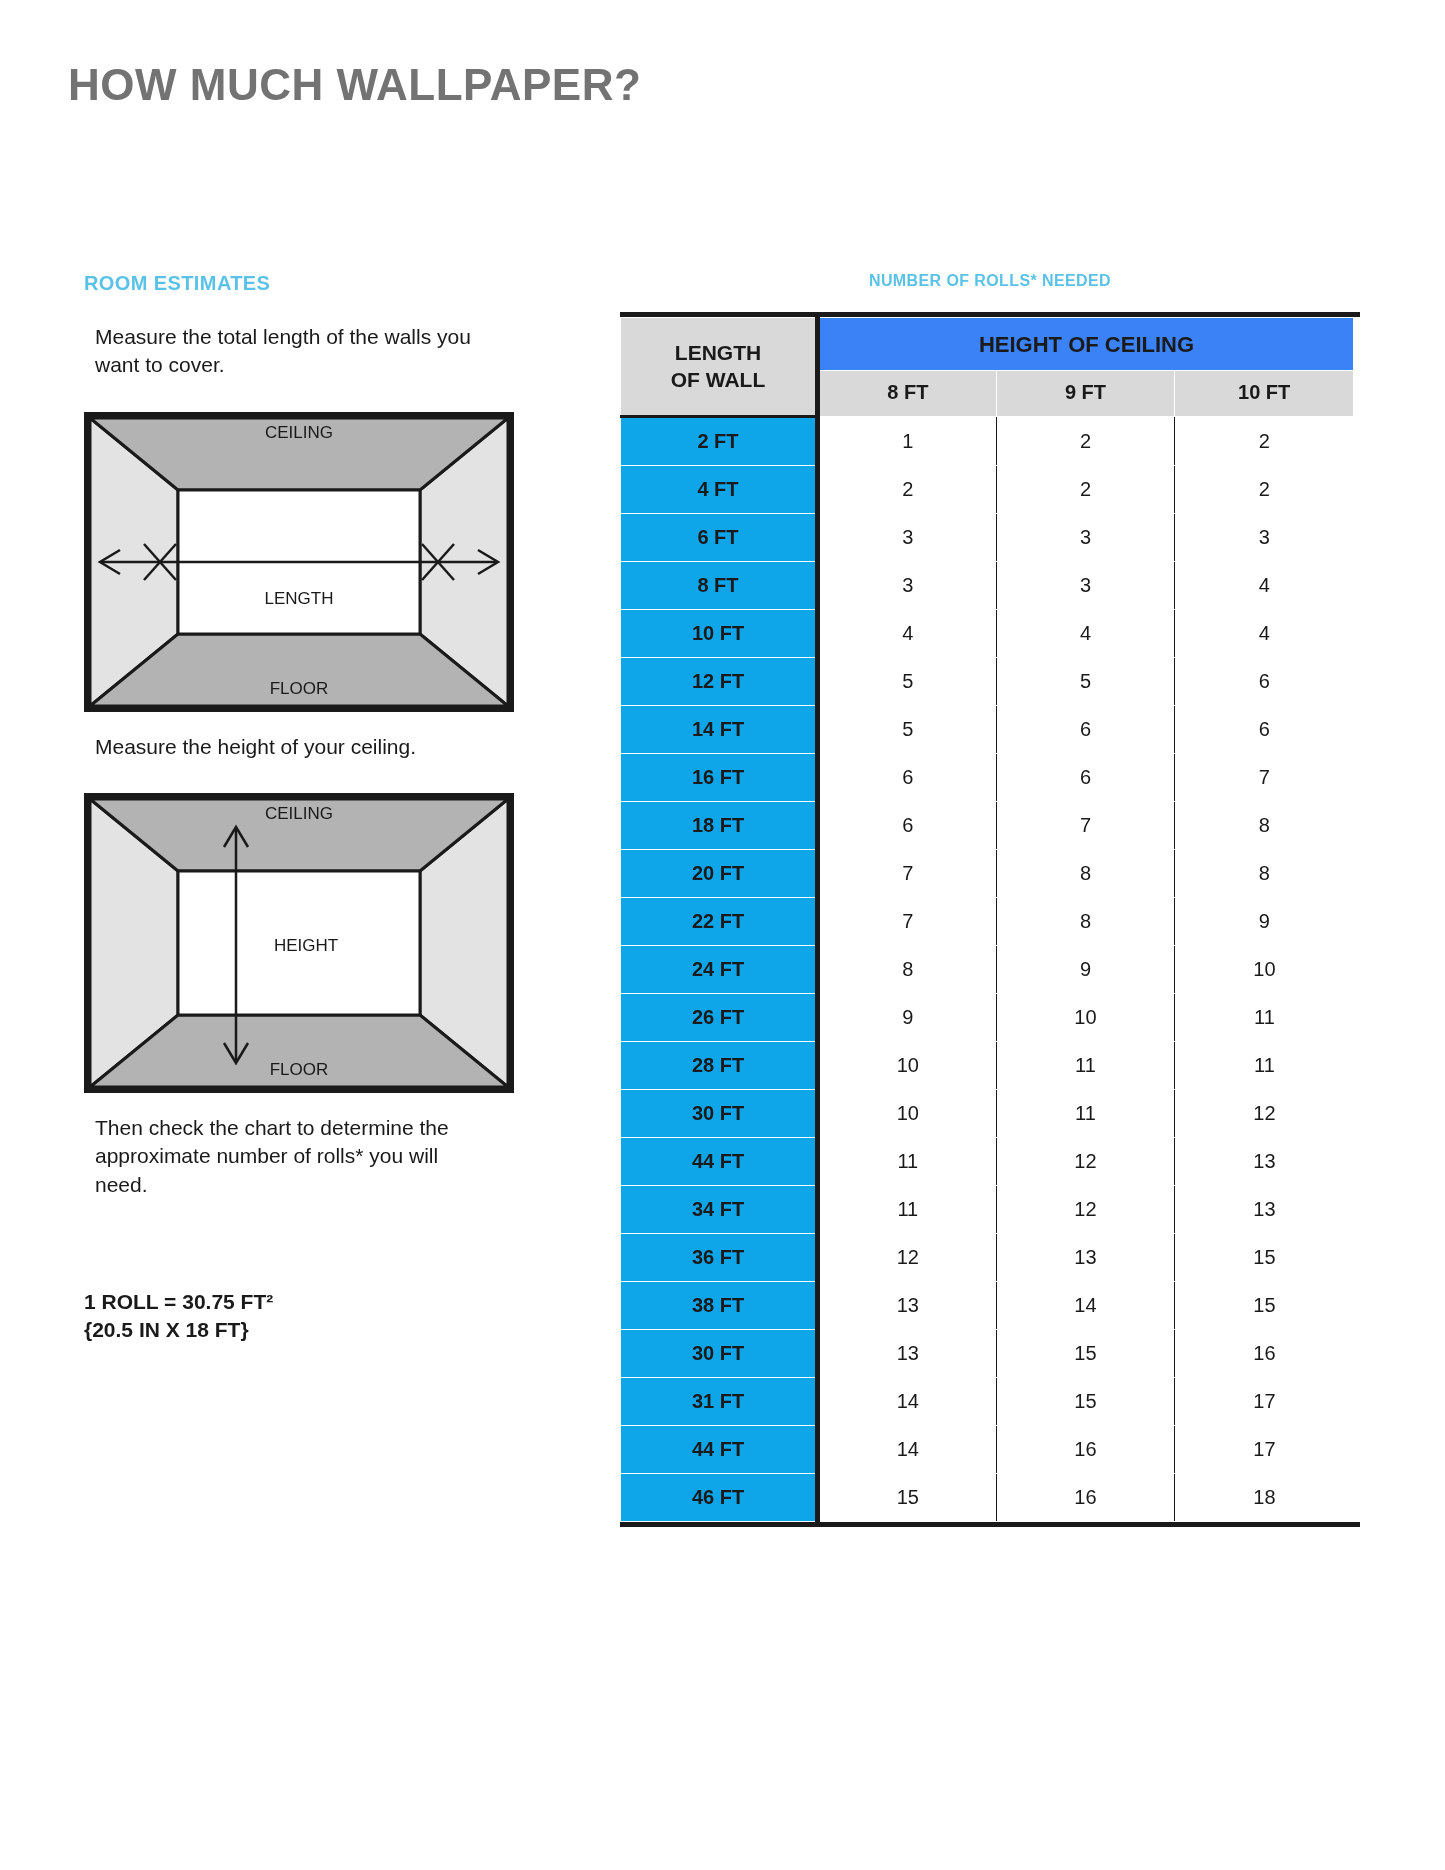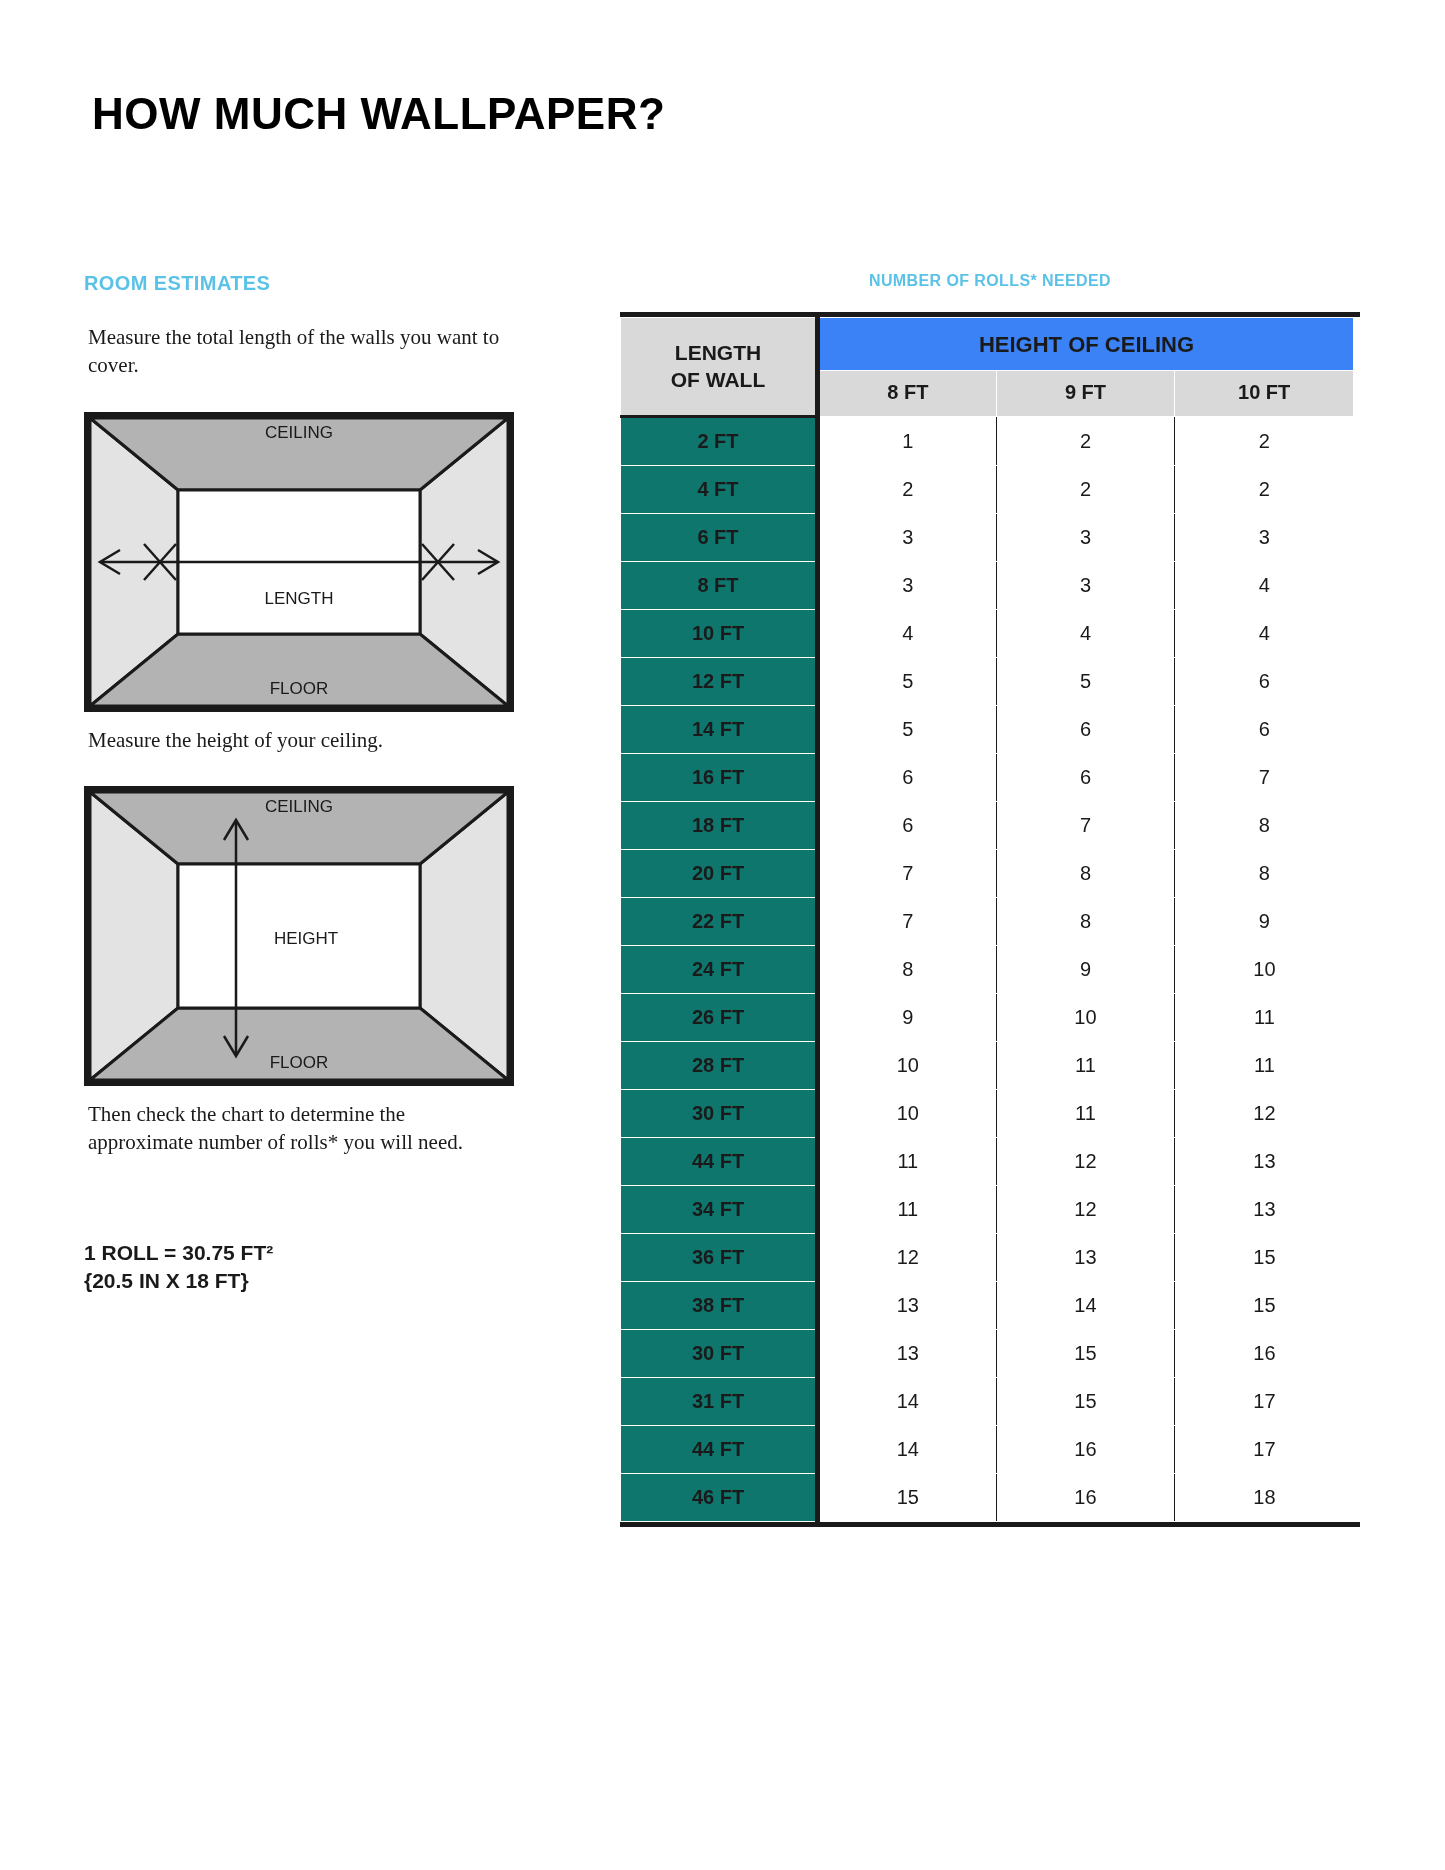--- a/index.html
+++ b/index.html
@@ -12,49 +12,47 @@
     height: 1870px;
     position: relative;
     font-family: "Liberation Sans", sans-serif;
     color: #1a1a1a;
     overflow: hidden;
   }
 
   
   .page-title {
     position: absolute;
-    left: 92px;
+    left: 68px;
     top: 60px;
     font-size: 44px;
     font-weight: bold;
     letter-spacing: 0.5px;
-    color: #000000;
-    margin-top: 29px;
+    color: #737373;
   }
 
   
   .left-col {
     position: absolute;
     left: 84px;
     top: 272px;
     width: 420px;
   }
   .section-label {
     font-size: 20px;
     font-weight: bold;
     color: #5bc2e7;
     letter-spacing: 0.4px;
     margin: 0 0 28px 0;
   }
   .body-text {
     font-size: 21px;
     line-height: 1.35;
     color: #1a1a1a;
-    margin: 4px;
-    font-family: Liberation Serif, serif;
+    margin: 11px;
   }
 
   
   .diagram {
     margin: 32px 0 0 0;
     width: 394px;
     height: 310px;
     position: relative;
   }
   .diagram svg { display: block; }
@@ -112,21 +110,21 @@
     font-size: 20px;
     font-weight: bold;
     text-align: center;
     padding: 10px 0 12px 0;
     border-bottom: 3px solid #1a1a1a;
   }
   th.hdr-length.two-row {
     border-bottom: 3px solid #1a1a1a;
   }
   td.rowlabel {
-    background: #0f766e;
+    background: #0ea5e9;
     font-size: 20px;
     font-weight: bold;
     text-align: center;
     padding: 12px 0;
     border-right: 5px solid #1a1a1a !important;
     border-left: none;
   }
   td.val {
     background: #ffffff;
     font-size: 20px;

